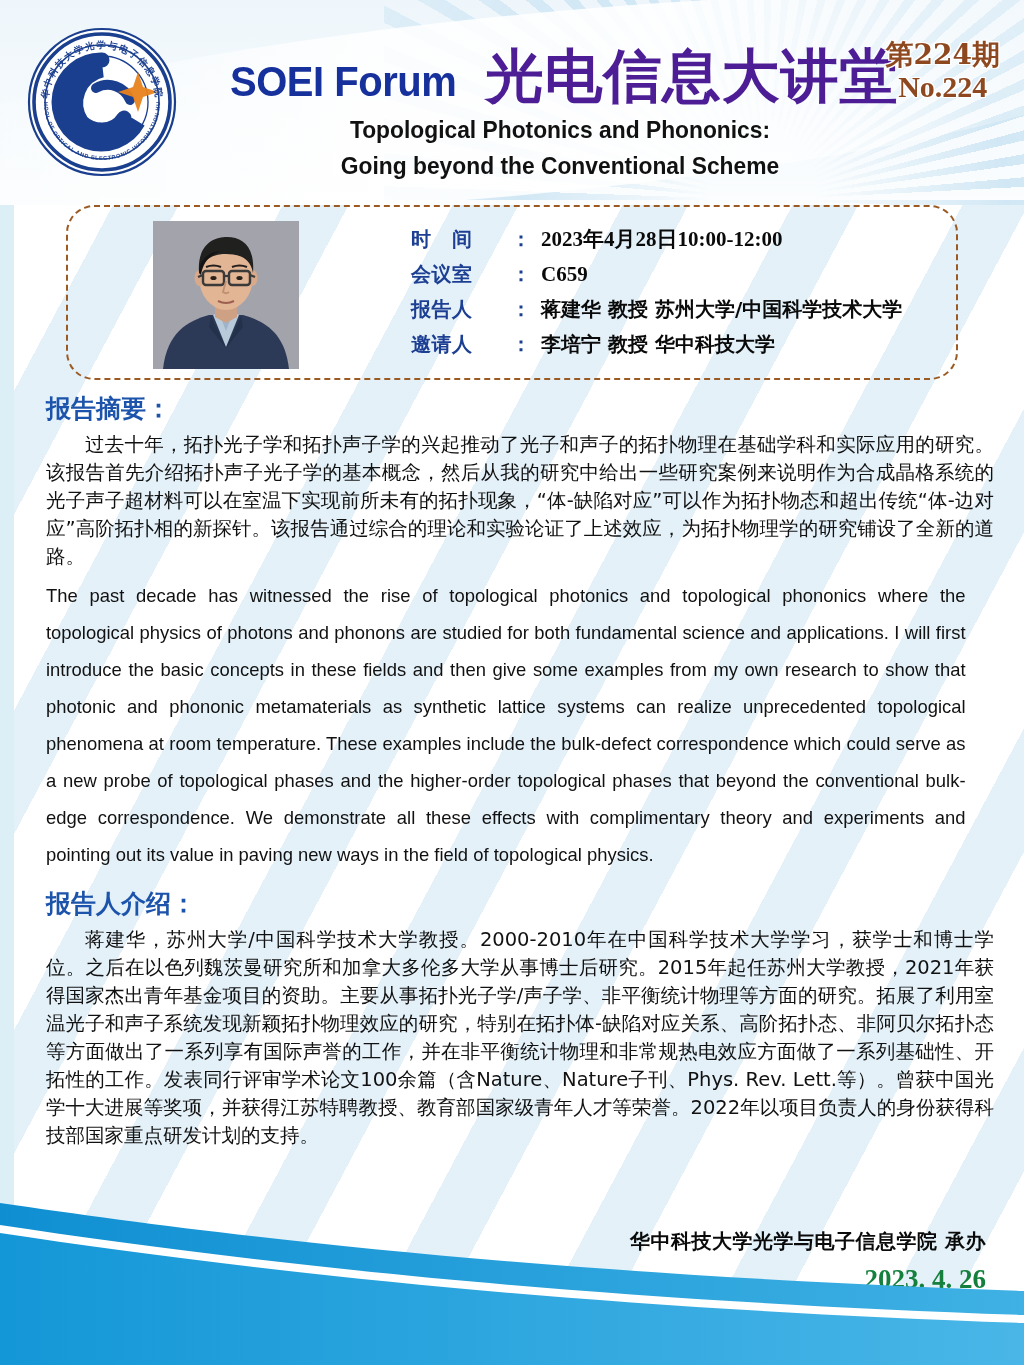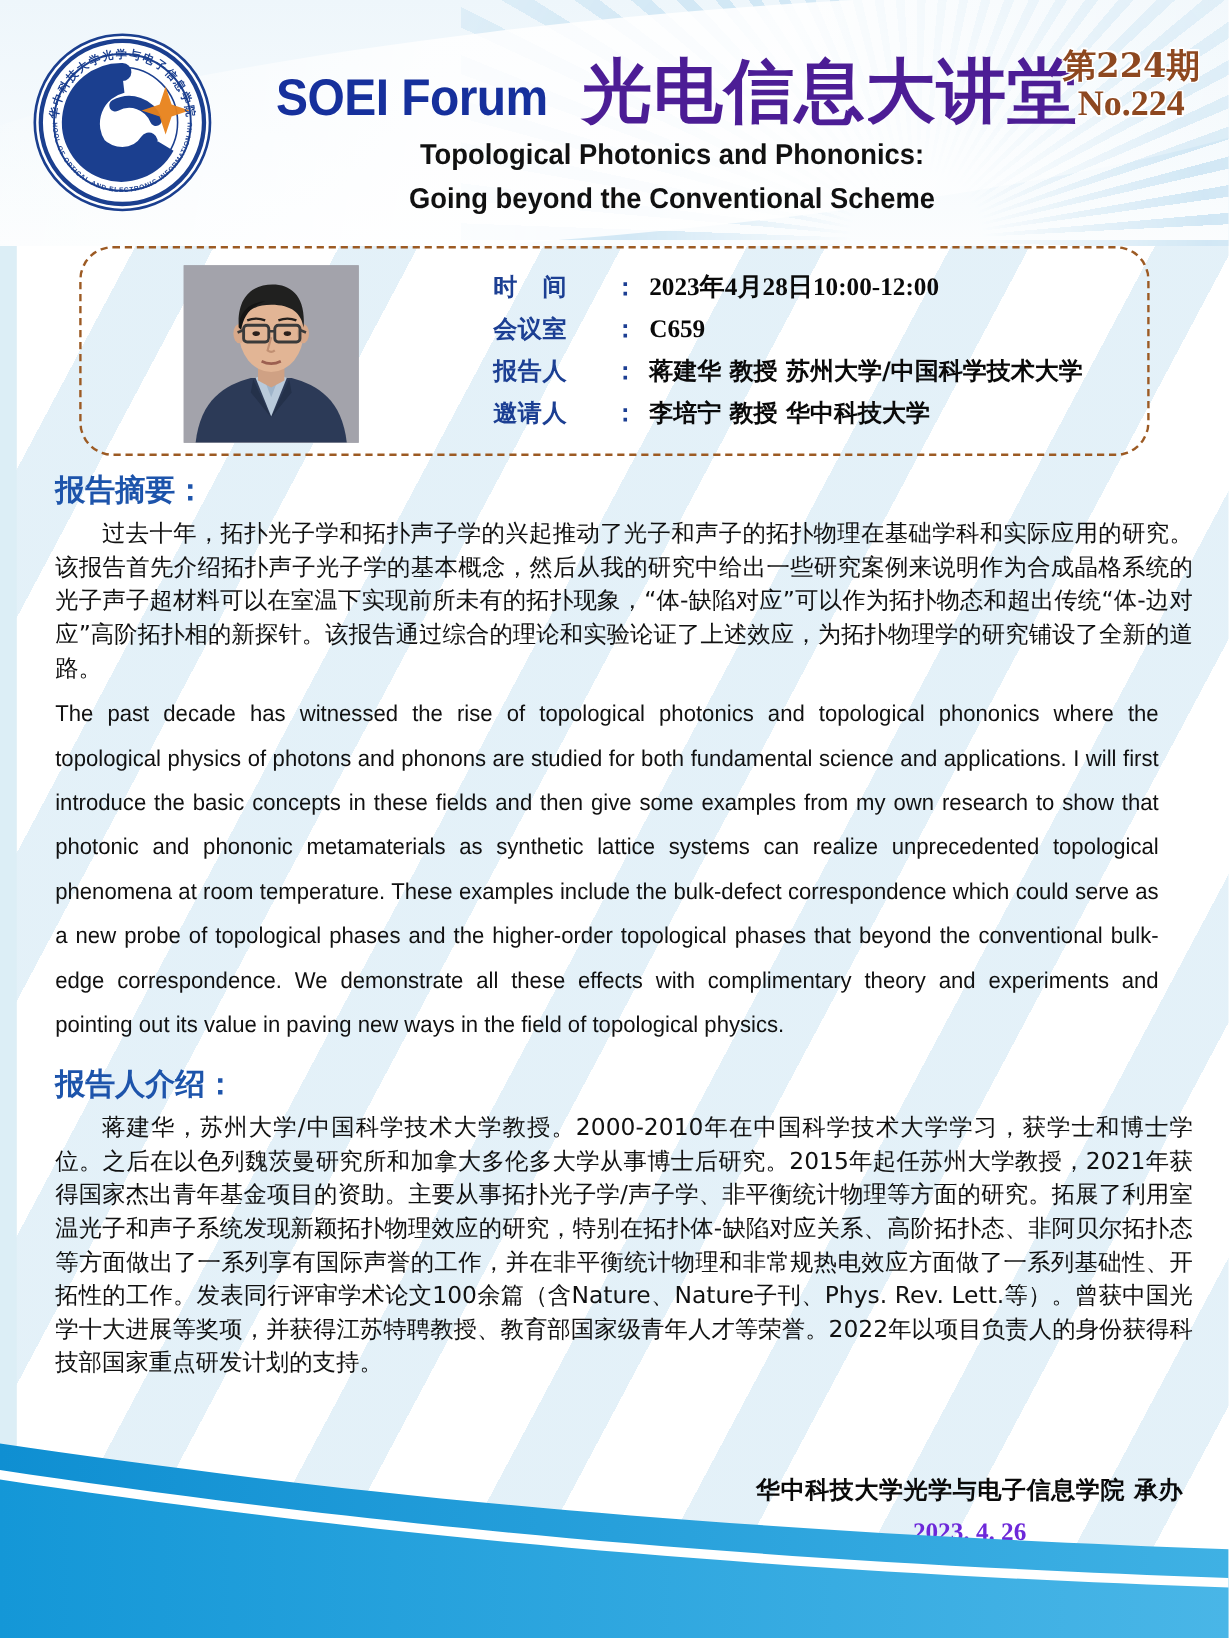--- a/index.html
+++ b/index.html
@@ -168,22 +168,22 @@
   
   .footer-text {
     position:absolute; right:38px; top:1228px;
     text-align:right;
   }
   .org {
     color:#0a0a0a; font-size:20px; font-weight:bold;
     font-family:"DejaVu Sans", sans-serif; letter-spacing:.5px;
   }
   .date {
-    color:#6d28d9; font-size:21px; font-weight:bold;
-    font-family:"Liberation Serif", serif; margin-top:9px;text-align:center;
+    color:#15803d; font-size:27px; font-weight:bold;
+    font-family:"Liberation Serif", serif; margin-top:9px;
   }
   .footer-waves {
     position:absolute; left:0; bottom:0; width:1024px; height:170px;
   }
   .footer-waves svg { display:block; width:1024px; height:170px; }
 </style>
 </head>
 <body>
 
 <div id="poster">

